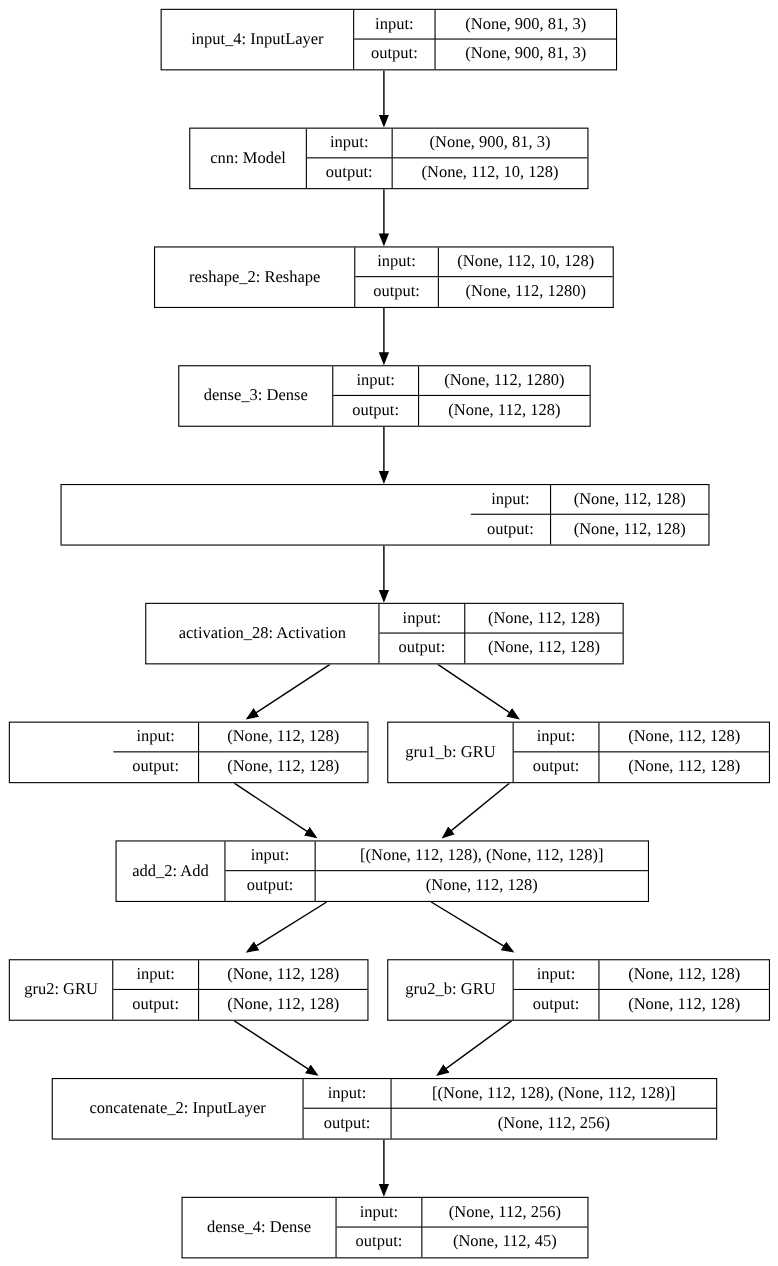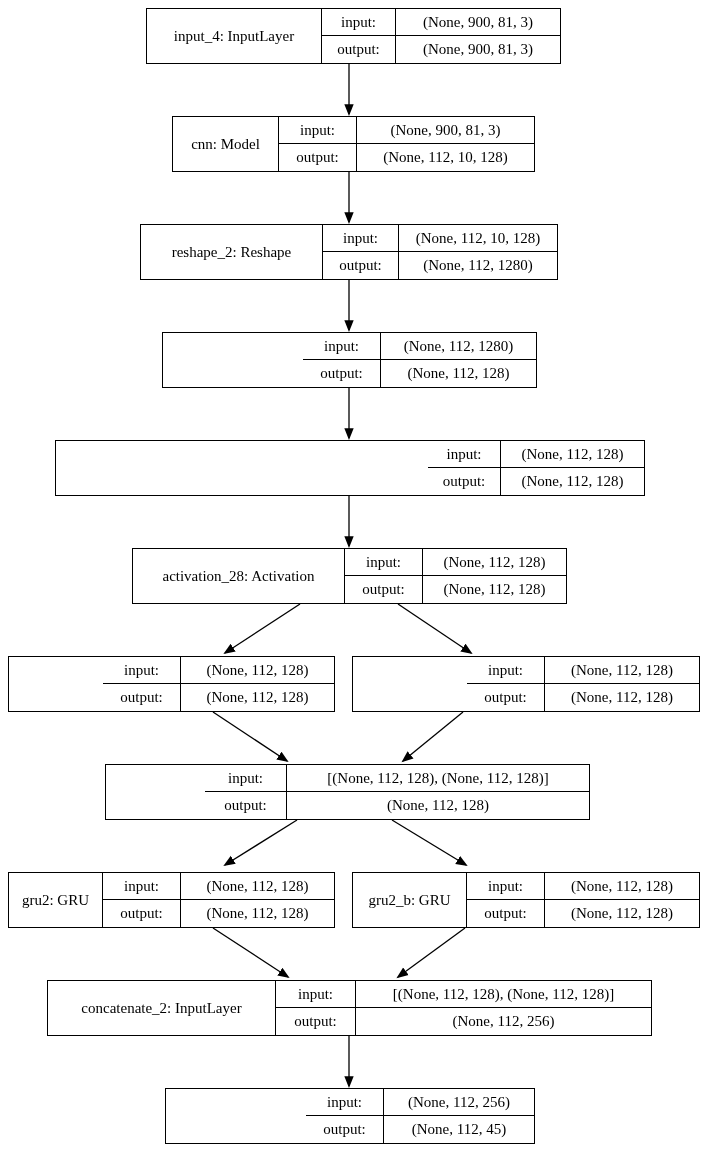--- a/index.html
+++ b/index.html
@@ -96,20 +96,21 @@
 
     <div class="node" style="left: 140px; top: 224px; width: 418px; height: 56px; grid-template-columns: 182px 76px 1fr;">
       <div class="cell label">reshape_2: Reshape</div>
       <div class="cell key k-in">input:</div>
       <div class="cell val v-in">(None, 112, 10, 128)</div>
       <div class="cell key k-out">output:</div>
       <div class="cell val v-out">(None, 112, 1280)</div>
     </div>
 
     <div class="node" style="left: 162px; top: 332px; width: 375px; height: 56px; grid-template-columns: 140px 78px 1fr;">
+      <div class="cell label">dense_3: Dense</div>
       <div class="cell key k-in">input:</div>
       <div class="cell val v-in">(None, 112, 1280)</div>
       <div class="cell key k-out">output:</div>
       <div class="cell val v-out">(None, 112, 128)</div>
     </div>
 
     <div class="node" style="left: 55px; top: 440px; width: 590px; height: 56px; grid-template-columns: 372px 73px 1fr;">
       <div class="cell key k-in">input:</div>
       <div class="cell val v-in">(None, 112, 128)</div>
       <div class="cell key k-out">output:</div>
@@ -125,27 +126,29 @@
     </div>
 
     <div class="node" style="left: 8px; top: 656px; width: 327px; height: 56px; grid-template-columns: 94px 78px 1fr;">
       <div class="cell key k-in">input:</div>
       <div class="cell val v-in">(None, 112, 128)</div>
       <div class="cell key k-out">output:</div>
       <div class="cell val v-out">(None, 112, 128)</div>
     </div>
 
     <div class="node" style="left: 352px; top: 656px; width: 348px; height: 56px; grid-template-columns: 114px 78px 1fr;">
+      <div class="cell label">gru1_b: GRU</div>
       <div class="cell key k-in">input:</div>
       <div class="cell val v-in">(None, 112, 128)</div>
       <div class="cell key k-out">output:</div>
       <div class="cell val v-out">(None, 112, 128)</div>
     </div>
 
     <div class="node" style="left: 105px; top: 764px; width: 485px; height: 56px; grid-template-columns: 99px 82px 1fr;">
+      <div class="cell label">add_2: Add</div>
       <div class="cell key k-in">input:</div>
       <div class="cell val v-in">[(None, 112, 128), (None, 112, 128)]</div>
       <div class="cell key k-out">output:</div>
       <div class="cell val v-out">(None, 112, 128)</div>
     </div>
 
     <div class="node" style="left: 8px; top: 872px; width: 327px; height: 56px; grid-template-columns: 94px 78px 1fr;">
       <div class="cell label">gru2: GRU</div>
       <div class="cell key k-in">input:</div>
       <div class="cell val v-in">(None, 112, 128)</div>
@@ -163,20 +166,21 @@
 
     <div class="node" style="left: 47px; top: 980px; width: 605px; height: 56px; grid-template-columns: 228px 80px 1fr;">
       <div class="cell label">concatenate_2: InputLayer</div>
       <div class="cell key k-in">input:</div>
       <div class="cell val v-in">[(None, 112, 128), (None, 112, 128)]</div>
       <div class="cell key k-out">output:</div>
       <div class="cell val v-out">(None, 112, 256)</div>
     </div>
 
     <div class="node" style="left: 165px; top: 1088px; width: 370px; height: 56px; grid-template-columns: 140px 78px 1fr;">
+      <div class="cell label">dense_4: Dense</div>
       <div class="cell key k-in">input:</div>
       <div class="cell val v-in">(None, 112, 256)</div>
       <div class="cell key k-out">output:</div>
       <div class="cell val v-out">(None, 112, 45)</div>
     </div>
   </div>
 
 </div>
 
 </body></html>

